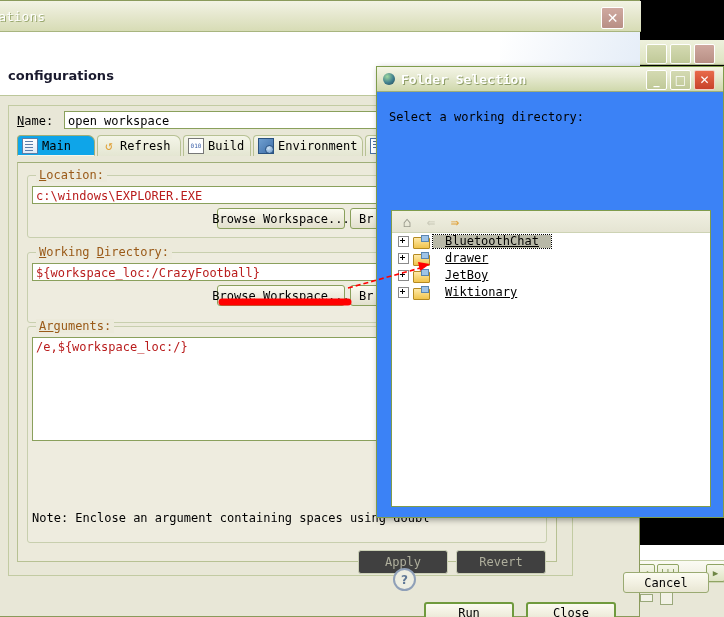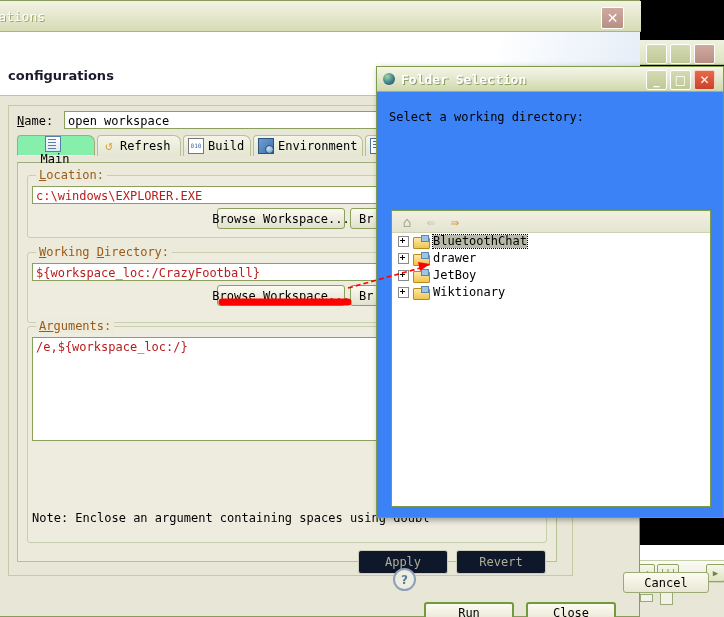--- a/index.html
+++ b/index.html
@@ -131,25 +131,24 @@
     font-size: 12px;
     color: #000;
     font-family: "DejaVu Sans Mono", monospace;
     border: 1px solid #b7c193;
     border-bottom: none;
     border-radius: 4px 7px 0 0;
     background: linear-gradient(to bottom,#f4f5e8,#e4e6d2);
     white-space: nowrap;
   }
   .tab.active {
-    background: #86efac;
+    background: #0ea5e9;
     border-color: #9fae78;
     border-bottom: 1px solid #f4f5ea;
     z-index: 5;
-    flex-direction: column;
   }
   .tab-ico {
     width: 14px; height: 14px;
     margin-right: 4px;
     flex: 0 0 14px;
     position: relative;
   }
   .ico-main {
     background: linear-gradient(to bottom,#ffffff,#dfe9f5);
     border: 1px solid #5b7ea8;
@@ -243,21 +242,21 @@
     background: linear-gradient(to bottom,#fbfbf1,#eceadb 60%,#e2e0cd);
     border: 1px solid #8aa05c;
     border-radius: 3px;
     box-sizing: border-box;
     font-size: 12px;
     color: #000;
     font-family: "DejaVu Sans Mono", monospace;
     display: flex; align-items: center; justify-content: center;
     white-space: nowrap;
   }
-  .btn.disabled { color: #aeae9c; border-color:#cbd0b6; background:#0f172a;text-align:center; }
+  .btn.disabled { color: #aeae9c; border-color:#cbd0b6; background:#404040;text-align:center; }
   .note {
     position: absolute;
     font-size: 12px;
     color: #000;
     font-family: "DejaVu Sans Mono", monospace;
     white-space: nowrap;
   }
 
   
   .bottom-area {
@@ -366,21 +365,21 @@
     background:linear-gradient(to bottom,#ffe9a8,#f0c44c);
     border:1px solid #b58a20;
     border-radius:1px 2px 1px 1px;
   }
   .folder-ico::after{
     content:"";position:absolute;left:8px;top:0px;
     width:6px;height:5px;
     background:#9ec4e8;
     border:1px solid #5a86b0;
   }
-  .tree-label { padding:0 0; line-height:13px; }
+  .tree-label { padding:0 12px; line-height:13px;text-decoration:underline; }
   .tree-label.sel {
     background:#b9b9a8;
     outline:1px dotted #000;
     color:#000;
   }
   .dlg-help {
     position:absolute; left:16px; top:501px;
     width:19px;height:19px;border-radius:50%;
     border:2px solid #8fa0b8;
     color:#5f7896;

